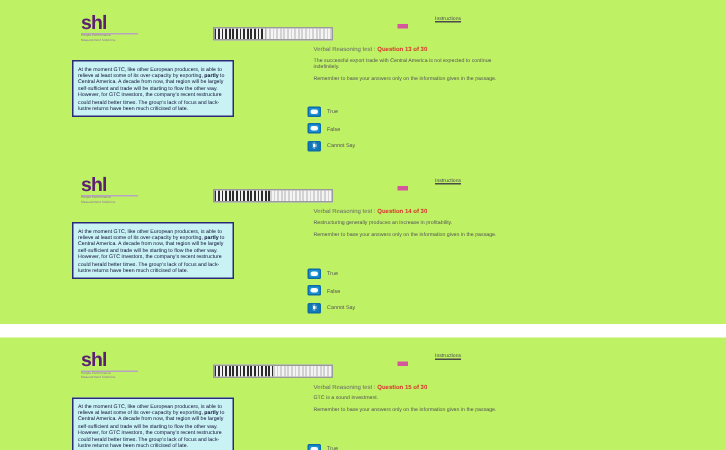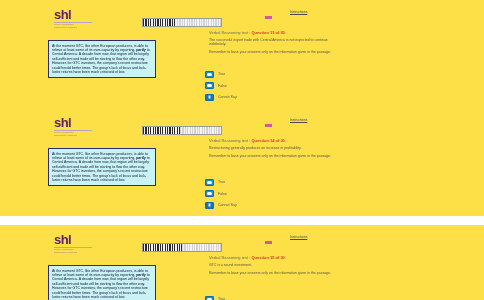--- a/index.html
+++ b/index.html
@@ -16,21 +16,21 @@
     font-size: 4px;
     color: #333333;
   }
 
   
   .panel {
     position: absolute;
     left: 0;
     width: 484px;
     height: 108px;
-    background: #fde047;
+    background: #bef264;
     text-decoration: underline;
   }
   .panel-a { top: 0px; }
   .panel-b { top: 108px; }
   .panel-c { top: 225px; }
 
   
   .fig-label {
     position: absolute;
     font-family: "Liberation Serif", serif;

